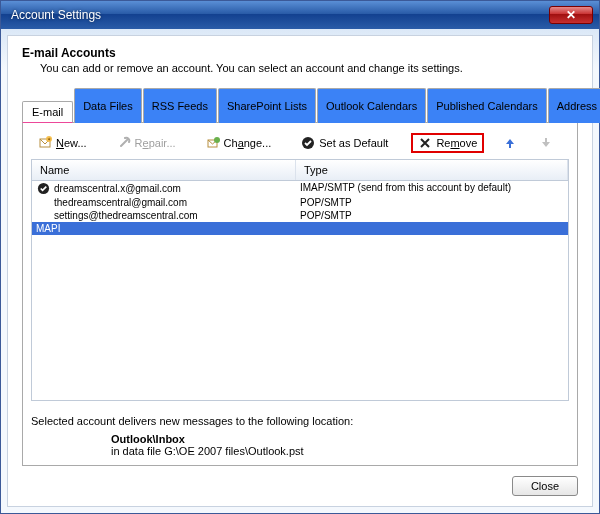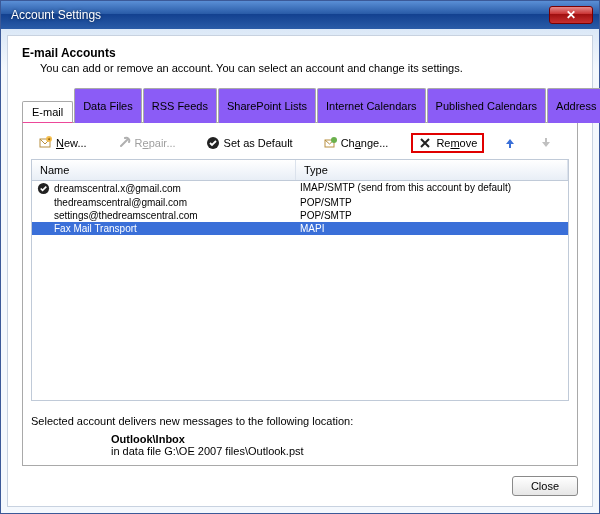--- a/index.html
+++ b/index.html
@@ -73,21 +73,21 @@
   .tabstrip {
     display: flex;
     border-bottom: 1px solid #a9a9a9;
     font-size: 11px;
     align-items: flex-end;
   }
   .tab {
     border: 1px solid #a9a9a9;
     border-bottom: none;
     padding: 11px 8px;
-    background: #8b5cf6;
+    background: #3b82f6;
     margin-right: 1px;
     margin-bottom: -1px;
     cursor: default;
     border-radius: 2px 2px 0 0;
     white-space: nowrap;
   }
   .tab.active {
     background: #fff;
     border-bottom: 1px solid #ec4899;
     padding: 4px 9px;
@@ -212,21 +212,21 @@
     <div class="content-inner">
 
       <div class="header-title">E-mail Accounts</div>
       <div class="header-sub">You can add or remove an account. You can select an account and change its settings.</div>
 
       <div class="tabstrip">
         <div class="tab active">E-mail</div>
         <div class="tab">Data Files</div>
         <div class="tab">RSS Feeds</div>
         <div class="tab">SharePoint Lists</div>
-        <div class="tab">Internet Calendars</div>
+        <div class="tab">Outlook Calendars</div>
         <div class="tab">Published Calendars</div>
         <div class="tab">Address Books</div>
       </div>
 
       <div class="tabpanel">
 
         <div class="toolbar">
           <div class="tbtn">
             <span class="icon">
               <svg viewBox="0 0 14 14" width="14" height="14">
@@ -242,35 +242,35 @@
             <span class="icon">
               <svg viewBox="0 0 14 14" width="14" height="14">
                   <path d="M4 10 L10 4 M8 2 A3 3 0 0 1 12 6" stroke="#b0b0b0" stroke-width="2" fill="none" stroke-linecap="round"></path>
                 </svg>
             </span>
             <span>R<span class="u">e</span>pair...</span>
           </div>
           <div class="tbtn">
             <span class="icon">
               <svg viewBox="0 0 14 14" width="14" height="14">
-                  <circle cx="7" cy="7" r="6" fill="#222"></circle>
-                  <path d="M4 7 L6 9 L10 5" stroke="#fff" stroke-width="1.8" fill="none"></path>
-                </svg>
-            </span>
-            <span>Set as Default</span>
-          </div>
-          <div class="tbtn">
-            <span class="icon">
-              <svg viewBox="0 0 14 14" width="14" height="14">
                   <rect x="2" y="4" width="9" height="7" fill="#fff" stroke="#b89040" stroke-width="1"></rect>
                   <path d="M2 4 L6.5 8 L11 4" fill="none" stroke="#b89040"></path>
                   <circle cx="11" cy="4" r="3" fill="#6ab04c"></circle>
                 </svg>
             </span>
             <span>Ch<span class="u">a</span>nge...</span>
+          </div>
+          <div class="tbtn">
+            <span class="icon">
+              <svg viewBox="0 0 14 14" width="14" height="14">
+                  <circle cx="7" cy="7" r="6" fill="#222"></circle>
+                  <path d="M4 7 L6 9 L10 5" stroke="#fff" stroke-width="1.8" fill="none"></path>
+                </svg>
+            </span>
+            <span>Set as Default</span>
           </div>
           <div class="tbtn remove-highlight">
             <span class="icon">
               <svg viewBox="0 0 14 14" width="14" height="14">
                   <path d="M3 3 L11 11 M11 3 L3 11" stroke="#222" stroke-width="2"></path>
                 </svg>
             </span>
             <span>Re<span class="u">m</span>ove</span>
           </div>
           <div class="tbtn" style="padding:2px 2px">
@@ -315,24 +315,20 @@
               <div class="cell-type">POP/SMTP</div>
             </div>
             <div class="row">
               <div class="cell-name">
                 <span class="default-mark"></span>
                 <span>settings@thedreamscentral.com</span>
               </div>
               <div class="cell-type">POP/SMTP</div>
             </div>
             <div class="row selected">
-              <div class="cell-name">
-                <span class="default-mark"></span>
-                <span>Fax Mail Transport</span>
-              </div>
               <div class="cell-type">MAPI</div>
             </div>
           </div>
         </div>
 
         <div class="footer-info">
           <div>Selected account delivers new messages to the following location:</div>
           <div class="footer-loc">
             <div class="footer-loc-bold">Outlook\Inbox</div>
             <div>in data file G:\OE 2007 files\Outlook.pst</div>

